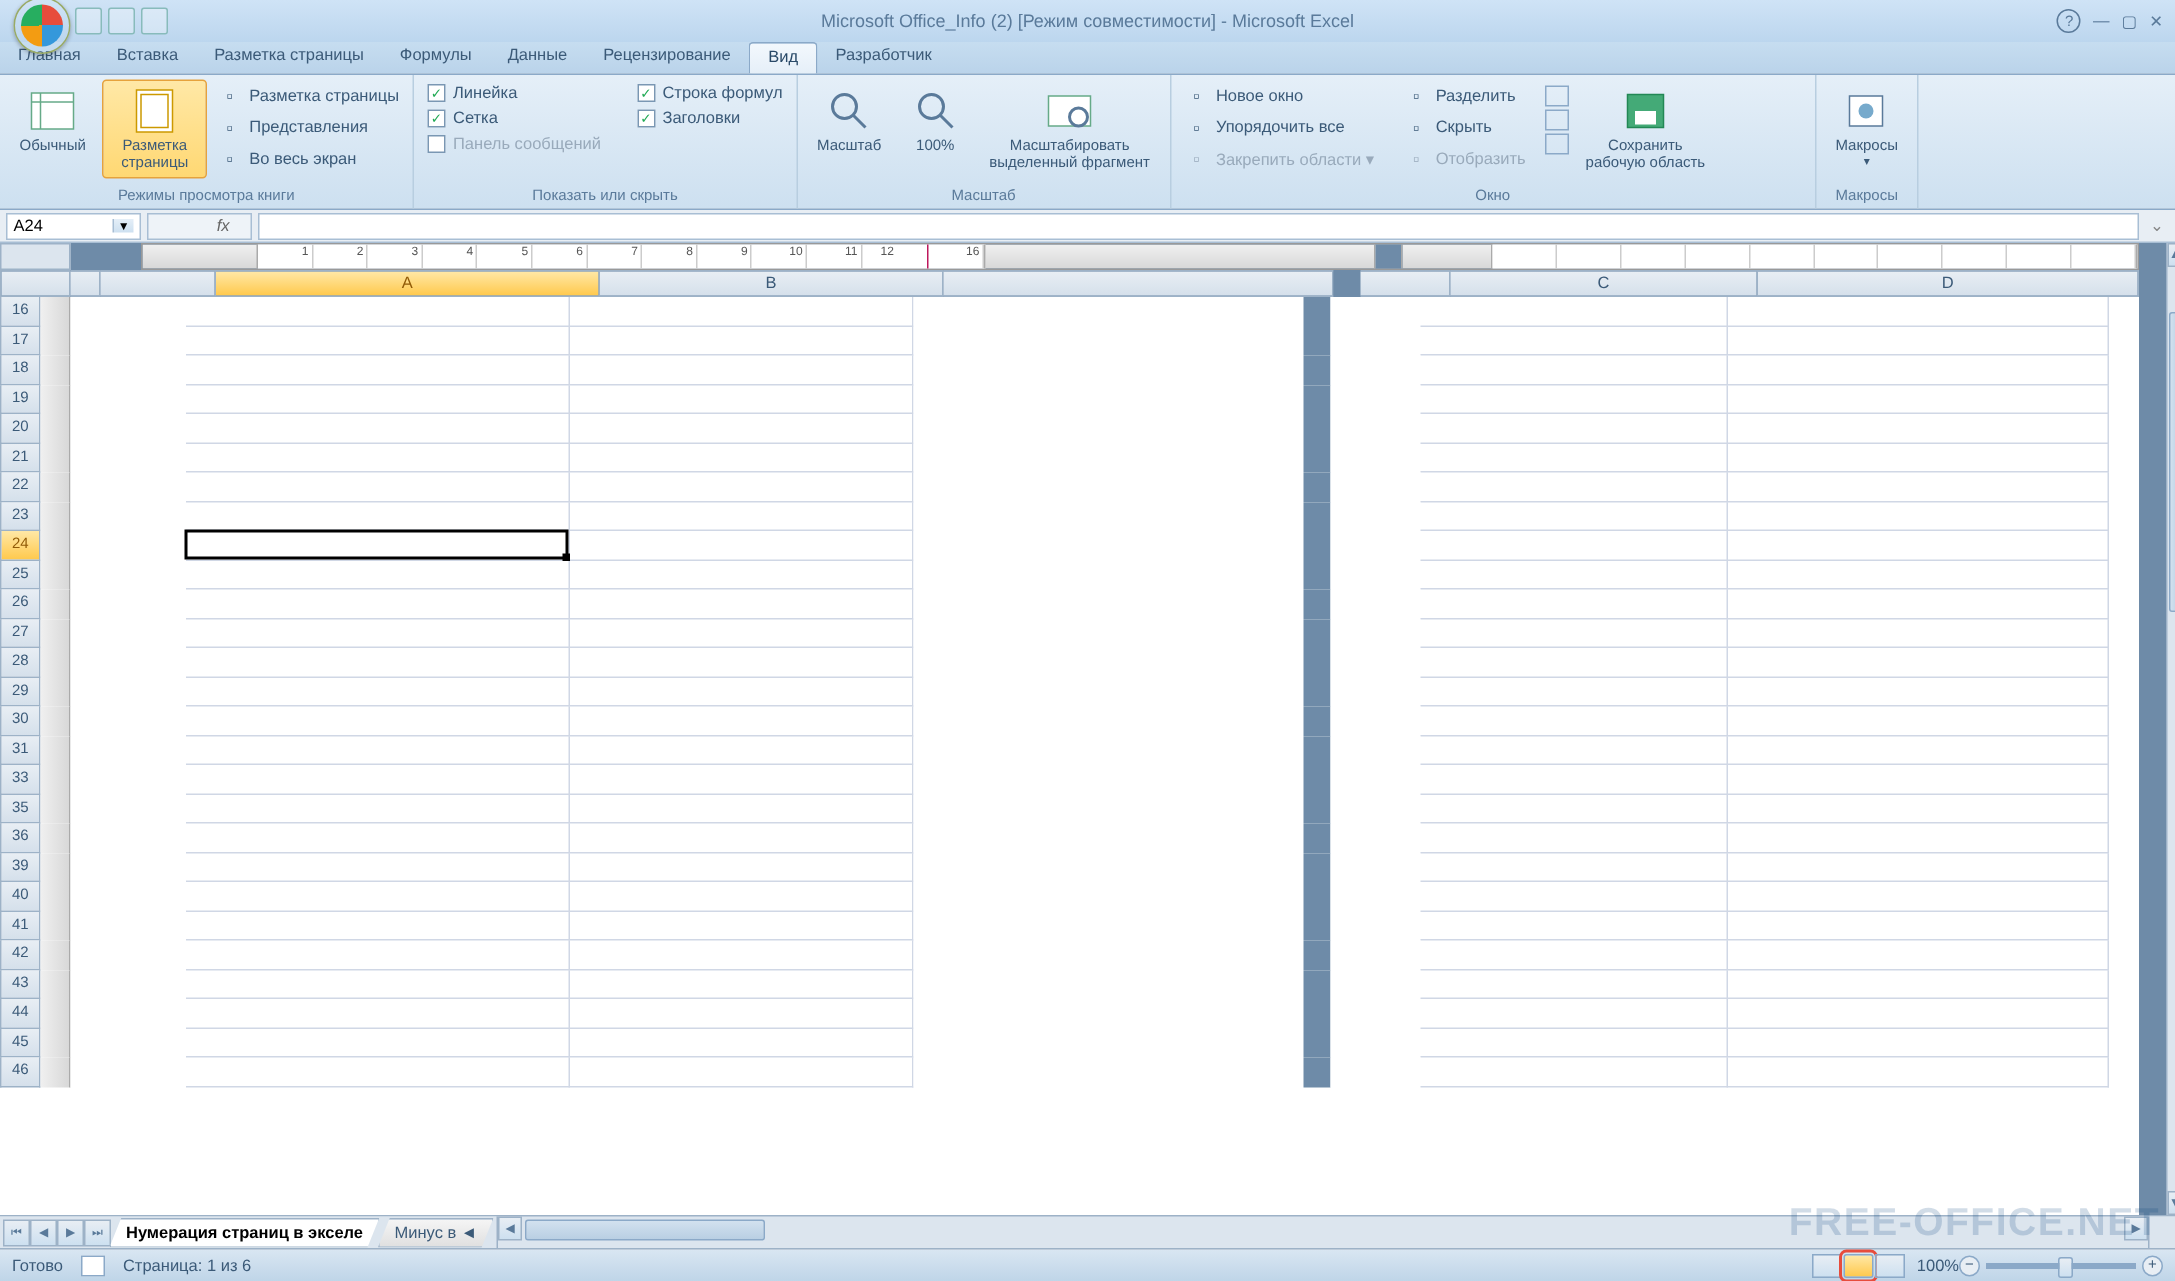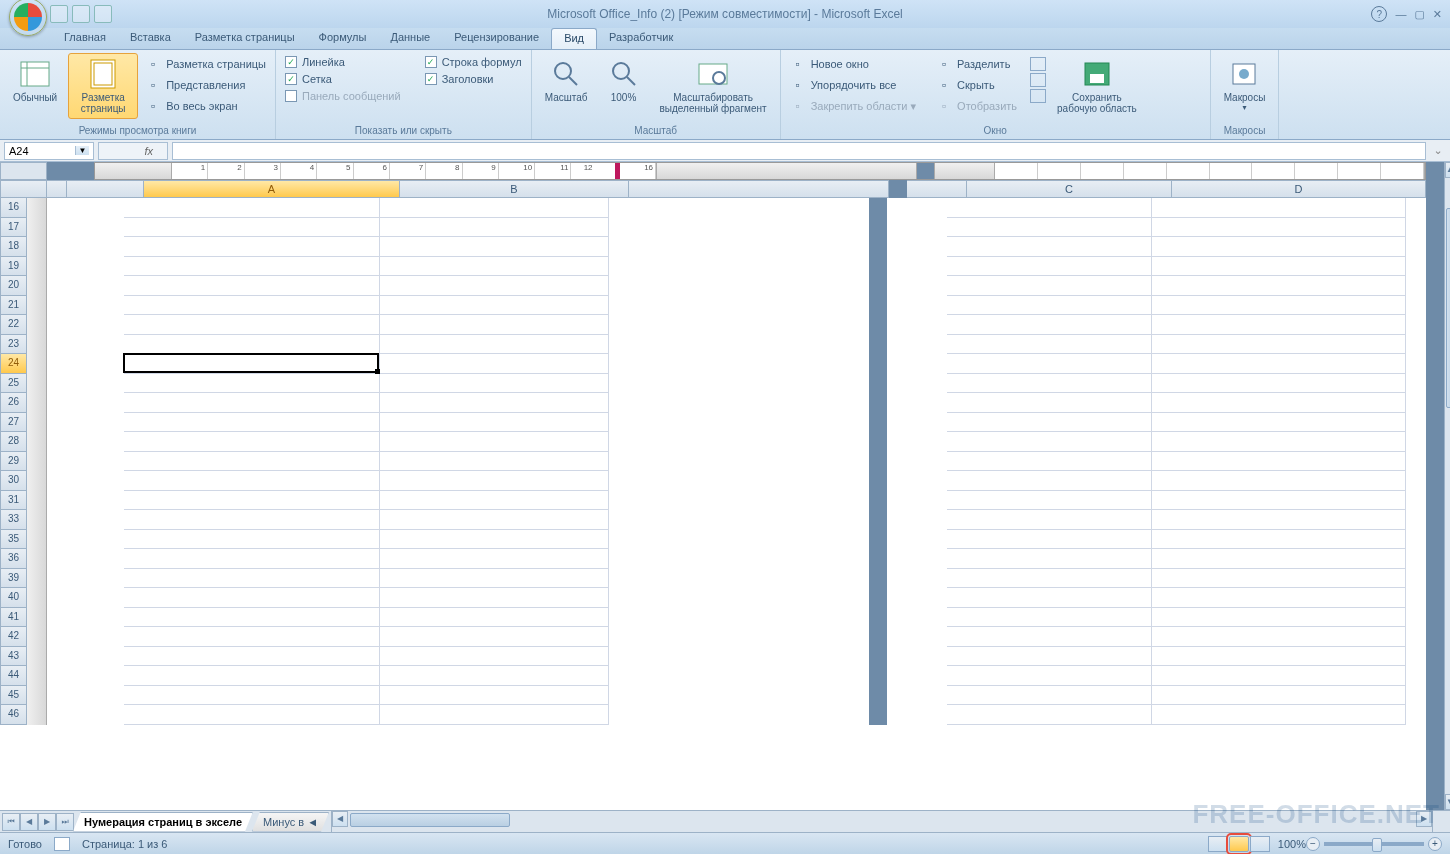--- a/index.html
+++ b/index.html
@@ -9,21 +9,21 @@
 .titlebar { height:28px; background:linear-gradient(#cfe3f6,#bcd6ee); display:flex; align-items:center; position:relative; }
 .office-btn { width:38px; height:38px; border-radius:50%; background:radial-gradient(circle at 30% 30%,#fff,#f3c85a 40%,#d77c2a 70%,#a33; ); margin:2px 0 0 5px; position:absolute; top:-4px; left:4px; z-index:10; border:1px solid #9a6; box-shadow:0 1px 3px rgba(0,0,0,.3); display:flex; align-items:center; justify-content:center; font-size:16px; }
 .office-btn::before { content:""; width:28px; height:28px; border-radius:50%; background:conic-gradient(#e74c3c 0 25%,#3498db 25% 50%,#f39c12 50% 75%,#27ae60 75% 100%); }
 .qat { margin-left:50px; display:flex; gap:4px; align-items:center; }
 .qat-btn { width:18px; height:18px; background:rgba(255,255,255,.3); border:1px solid #8bb; border-radius:2px; }
 .title-text { position:absolute; left:50%; transform:translateX(-50%); color:#5a7a9a; font-size:12px; }
 .win-ctrls { position:absolute; right:8px; display:flex; gap:8px; align-items:center; color:#5a7a9a; }
 .help-icon { width:16px;height:16px;border-radius:50%;border:1px solid #5a7a9a;display:flex;align-items:center;justify-content:center;font-size:10px;color:#5a7a9a;}
 
 
-.tabs { height:22px; background:linear-gradient(#c6ddf0,#bad3ea); display:flex; padding-left:52px; border-bottom:1px solid #8ba9c8; }
+.tabs { height:22px; background:linear-gradient(#c6ddf0,#bad3ea); display:flex; border-bottom:1px solid #8ba9c8; }
 .tab { padding:3px 12px; color:#3b5a78; cursor:pointer; font-size:11px; }
 .tab.active { background:linear-gradient(#f3f8fd,#e5eff8); border:1px solid #8ba9c8; border-bottom:none; border-radius:3px 3px 0 0; color:#2a4a68; }
 
 
 .ribbon { height:90px; background:linear-gradient(#e5eff8,#cde0f0); display:flex; border-bottom:1px solid #8ba9c8; }
 .group { border-right:1px solid #b8cee0; padding:3px 6px 2px; display:flex; flex-direction:column; justify-content:space-between; }
 .group-title { text-align:center; color:#5a7a9a; font-size:10px; padding:1px 0; }
 .group-body { flex:1; display:flex; align-items:flex-start; gap:4px; }
 .big-btn { display:flex; flex-direction:column; align-items:center; justify-content:center; padding:4px 6px; cursor:pointer; border:1px solid transparent; border-radius:3px; text-align:center; font-size:10px; color:#3b5a78; min-width:50px; }
 .big-btn.active { background:linear-gradient(#ffe8a6,#ffd873); border:1px solid #e6a23c; }
@@ -319,21 +319,21 @@
             <div style="flex:1;border-right:1px solid #ccc;text-align:right;padding-right:2px">2</div>
             <div style="flex:1;border-right:1px solid #ccc;text-align:right;padding-right:2px">3</div>
             <div style="flex:1;border-right:1px solid #ccc;text-align:right;padding-right:2px">4</div>
             <div style="flex:1;border-right:1px solid #ccc;text-align:right;padding-right:2px">5</div>
             <div style="flex:1;border-right:1px solid #ccc;text-align:right;padding-right:2px">6</div>
             <div style="flex:1;border-right:1px solid #ccc;text-align:right;padding-right:2px">7</div>
             <div style="flex:1;border-right:1px solid #ccc;text-align:right;padding-right:2px">8</div>
             <div style="flex:1;border-right:1px solid #ccc;text-align:right;padding-right:2px">9</div>
             <div style="flex:1;border-right:1px solid #ccc;text-align:right;padding-right:2px">10</div>
             <div style="flex:1;border-right:1px solid #ccc;text-align:right;padding-right:2px">11</div>
-            <div style="flex:1;border-right:5px solid #be185d;text-align:center;padding-right:10px">12</div>
+            <div style="flex:1;border-right:1px solid #be185d;text-align:center;padding-right:10px">12</div>
             <div style="flex:1;border-right:1px solid #ccc;text-align:right;padding-right:2px">16</div>
           </div>
           <div class="hruler-seg" style="width:260px"></div>
           <div class="hruler-seg" style="width:18px;background:#6e8ba8"></div>
           <div class="hruler-seg" style="width:60px"></div>
           <div class="hruler-seg hruler-active" style="flex:1;display:flex">
             <div style="flex:1;border-right:1px solid #ccc"></div>
             <div style="flex:1;border-right:1px solid #ccc"></div>
             <div style="flex:1;border-right:1px solid #ccc"></div>
             <div style="flex:1;border-right:1px solid #ccc"></div>

